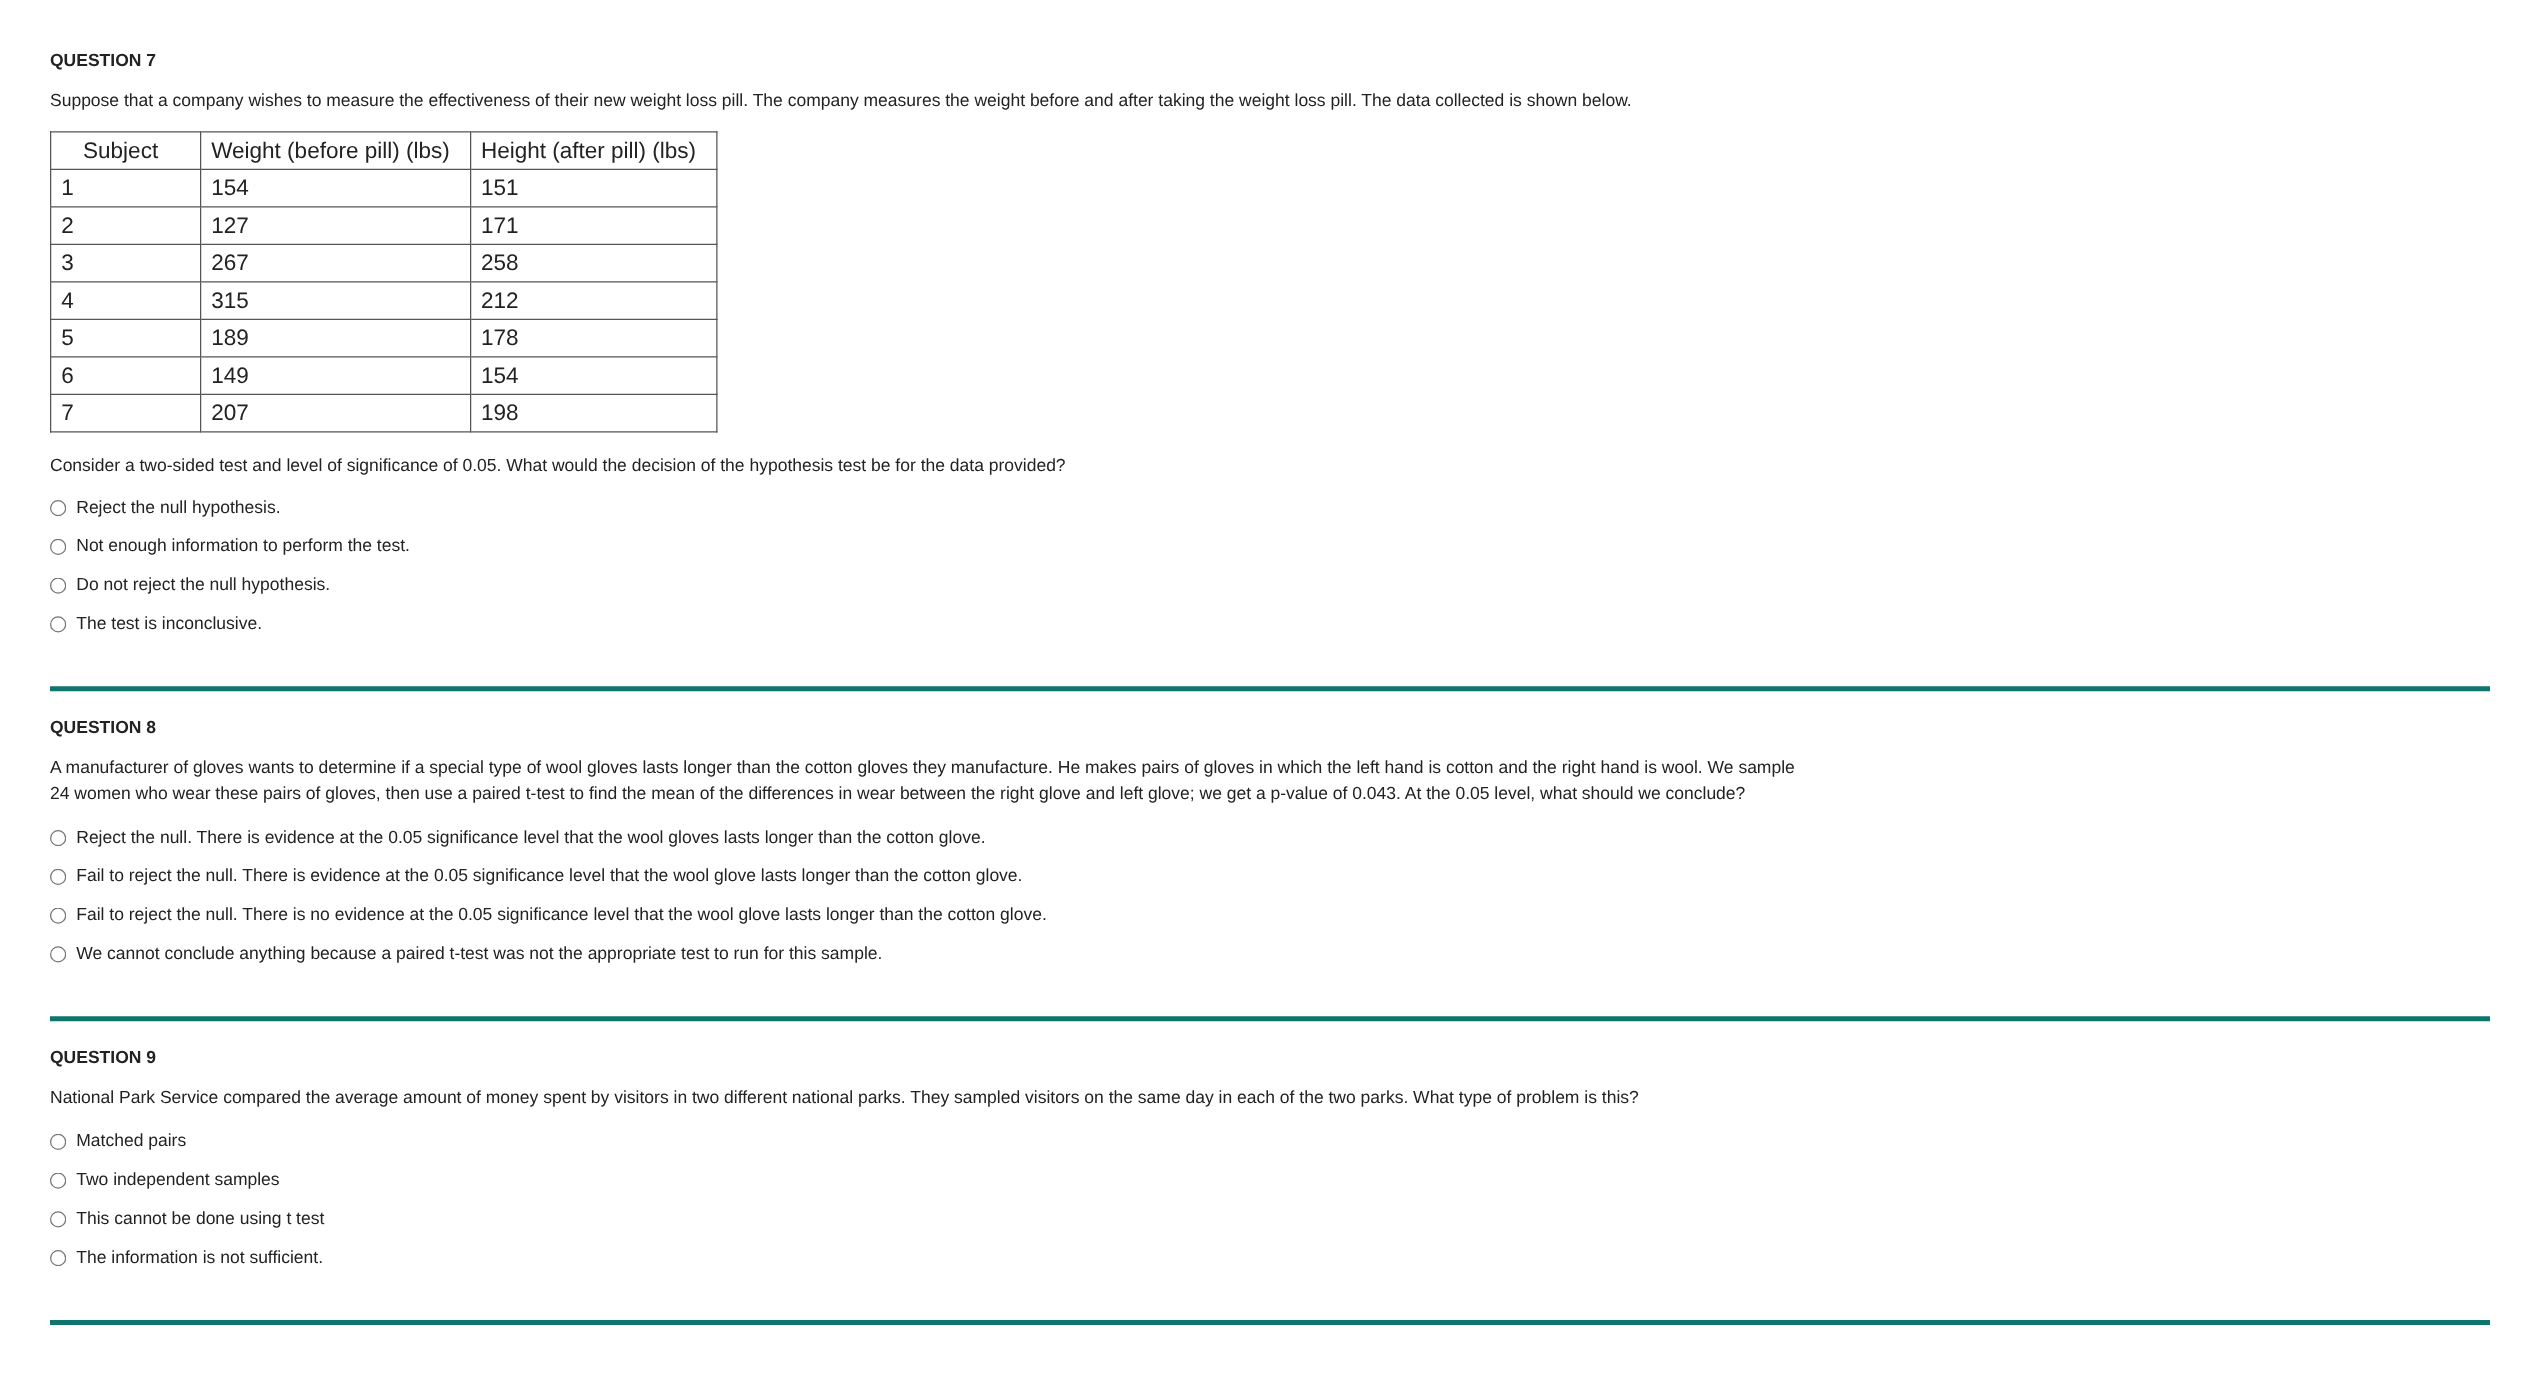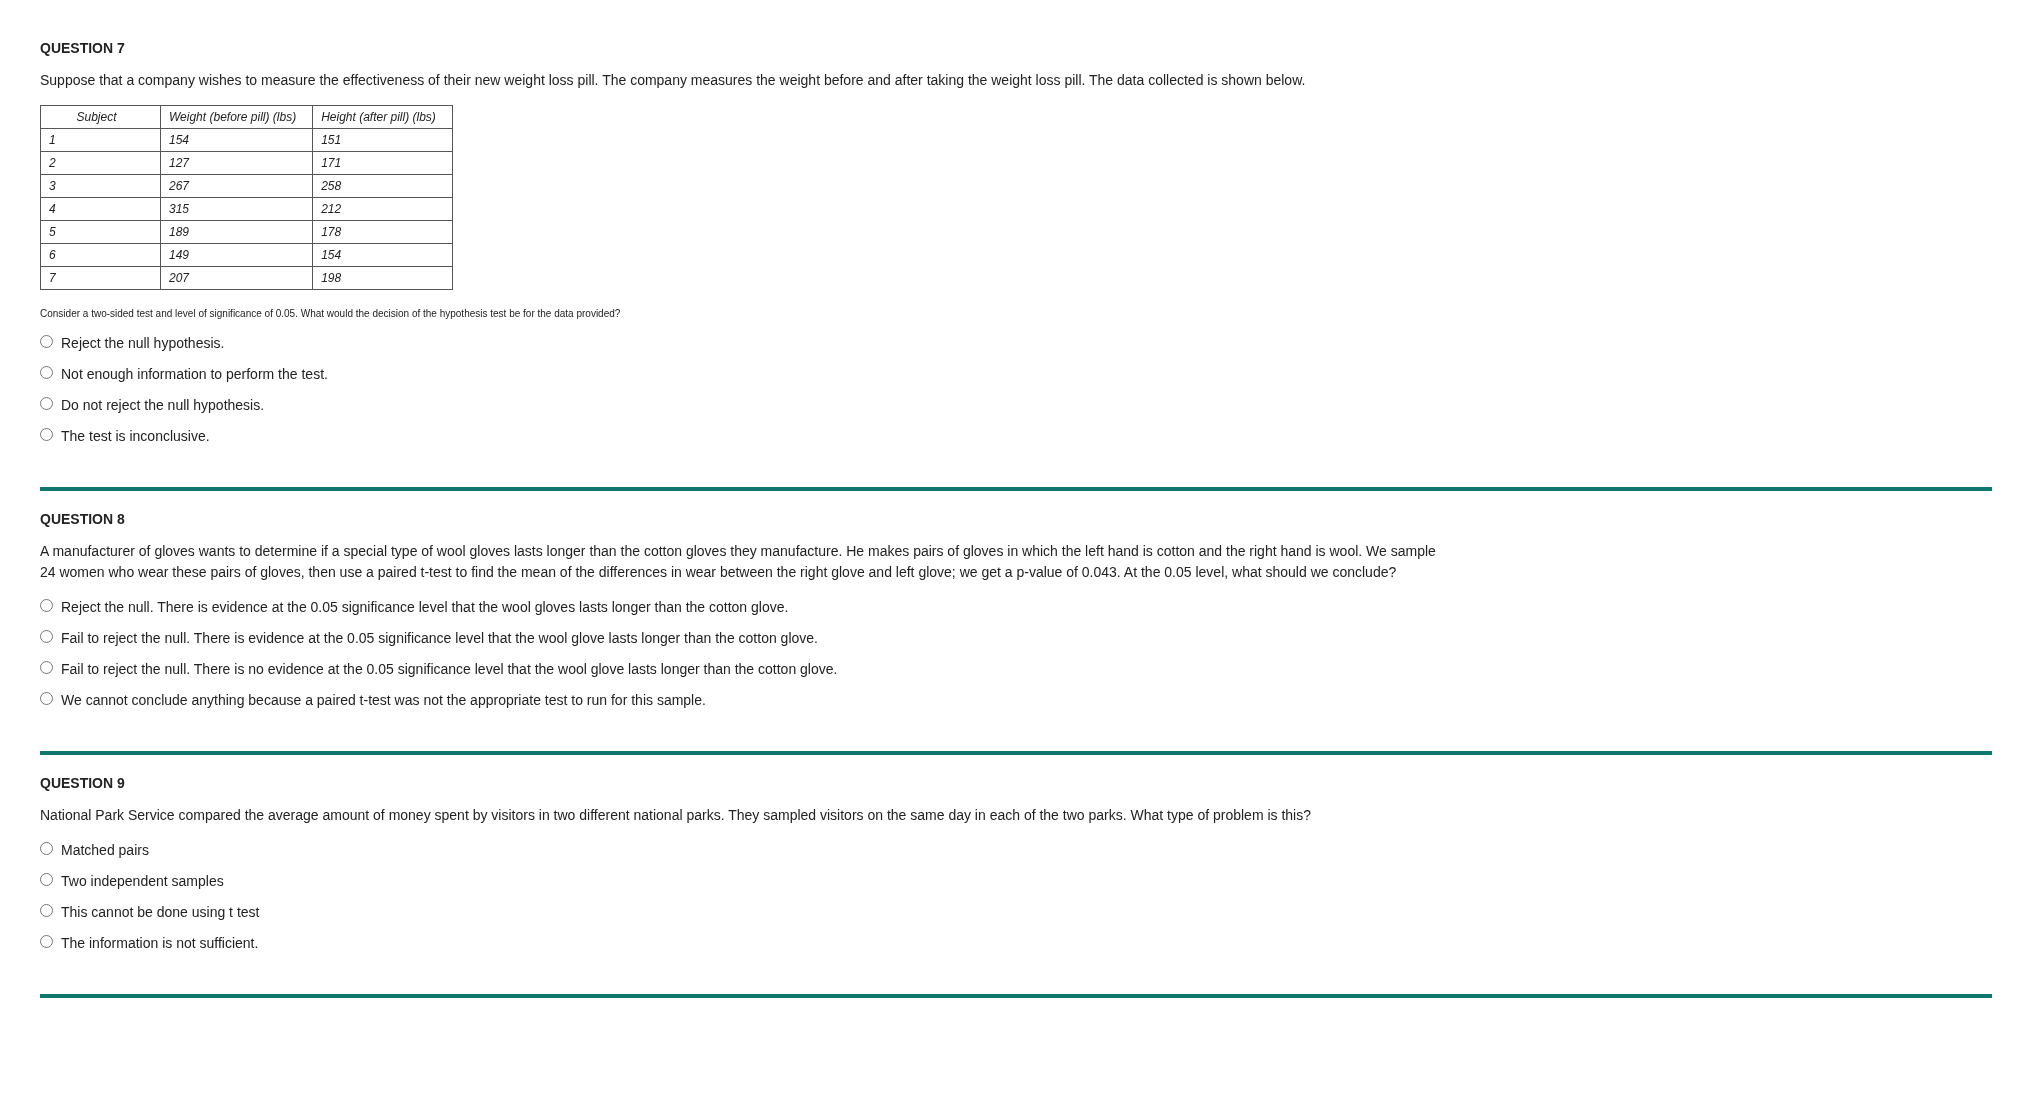--- a/index.html
+++ b/index.html
@@ -25,49 +25,48 @@
     }
     .question-text {
       font-size: 14px;
       margin-bottom: 14px;
       line-height: 1.5;
       max-width: 1400px;
     }
     table {
       border-collapse: collapse;
       margin-bottom: 16px;
-      font-size: 12px;
-      font-style: italic;
+      font-size: 18px;
     }
     table td, table th {
       border: 1px solid #555;
       padding: 4px 16px 4px 8px;
       min-width: 120px;
     }
     table th {
       font-weight: normal;
       background: #fff;
     }
     .radio-option {
       display: flex;
-      align-items: flex-start;
+      align-items: center;
       margin-bottom: 10px;
       font-size: 14px;
       line-height: 1.5;
     }
     .radio-option input[type="radio"] {
       margin-right: 8px;
       margin-top: 2px;
       flex-shrink: 0;
     }
     .options-group {
       margin-top: 8px;
     }
     .consider-text {
-      font-size: 10px;
+      font-size: 14px;
       margin-bottom: 12px;
       line-height: 1.5;
       max-width: 1400px;
     }
   </style>
 </head>
 <body>
 
 <div class="page-container">
 

